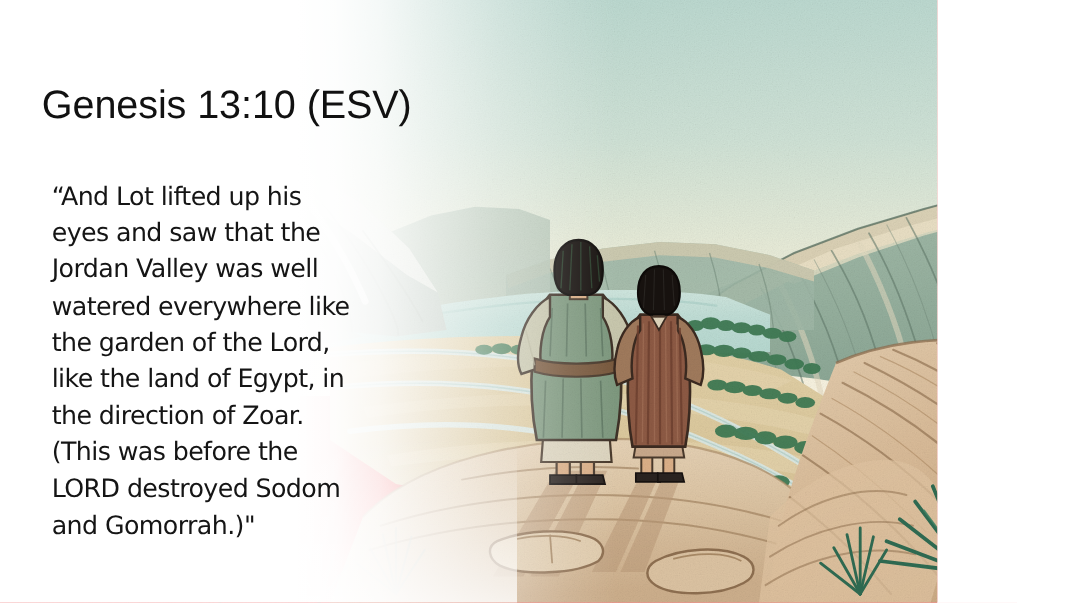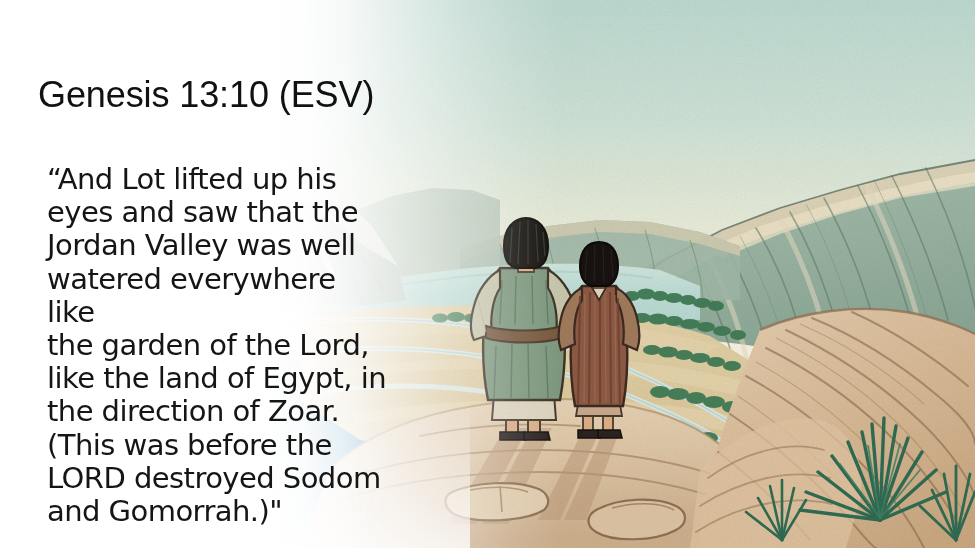--- a/index.html
+++ b/index.html
@@ -3,24 +3,24 @@
 <meta charset="utf-8">
 <title>Genesis 13:10 Slide</title>
 <style>
   html, body {
     margin: 0;
     padding: 0;
     background: #ffffff;
   }
   #slide {
     position: relative;
-    width: 975px;
+    width: 852px;
     height: 548px;
     overflow: hidden;
-    background: #0369a1;
+    background: #ef4444;
     font-family: "Liberation Sans", sans-serif;
   }
 
   
   #illustration {
     position: absolute;
     inset: 0;
     width: 975px;
     height: 548px;
   }
@@ -71,21 +71,21 @@
     letter-spacing: -0.1px;
     white-space: nowrap;
     pointer-events: auto;
   }
   #verse-text {
     position: absolute;
     left: 47px;
     top: 163px;
     width: 340px;
     font-family: "DejaVu Sans", sans-serif;
-    font-size: 29px;
+    font-size: 23px;
     line-height: 33.2px;
     font-weight: 400;
     color: #151515;
     letter-spacing: -0.55px;
     white-space: pre-line;
     pointer-events: auto;
   }
 </style>
 </head>
 <body>

